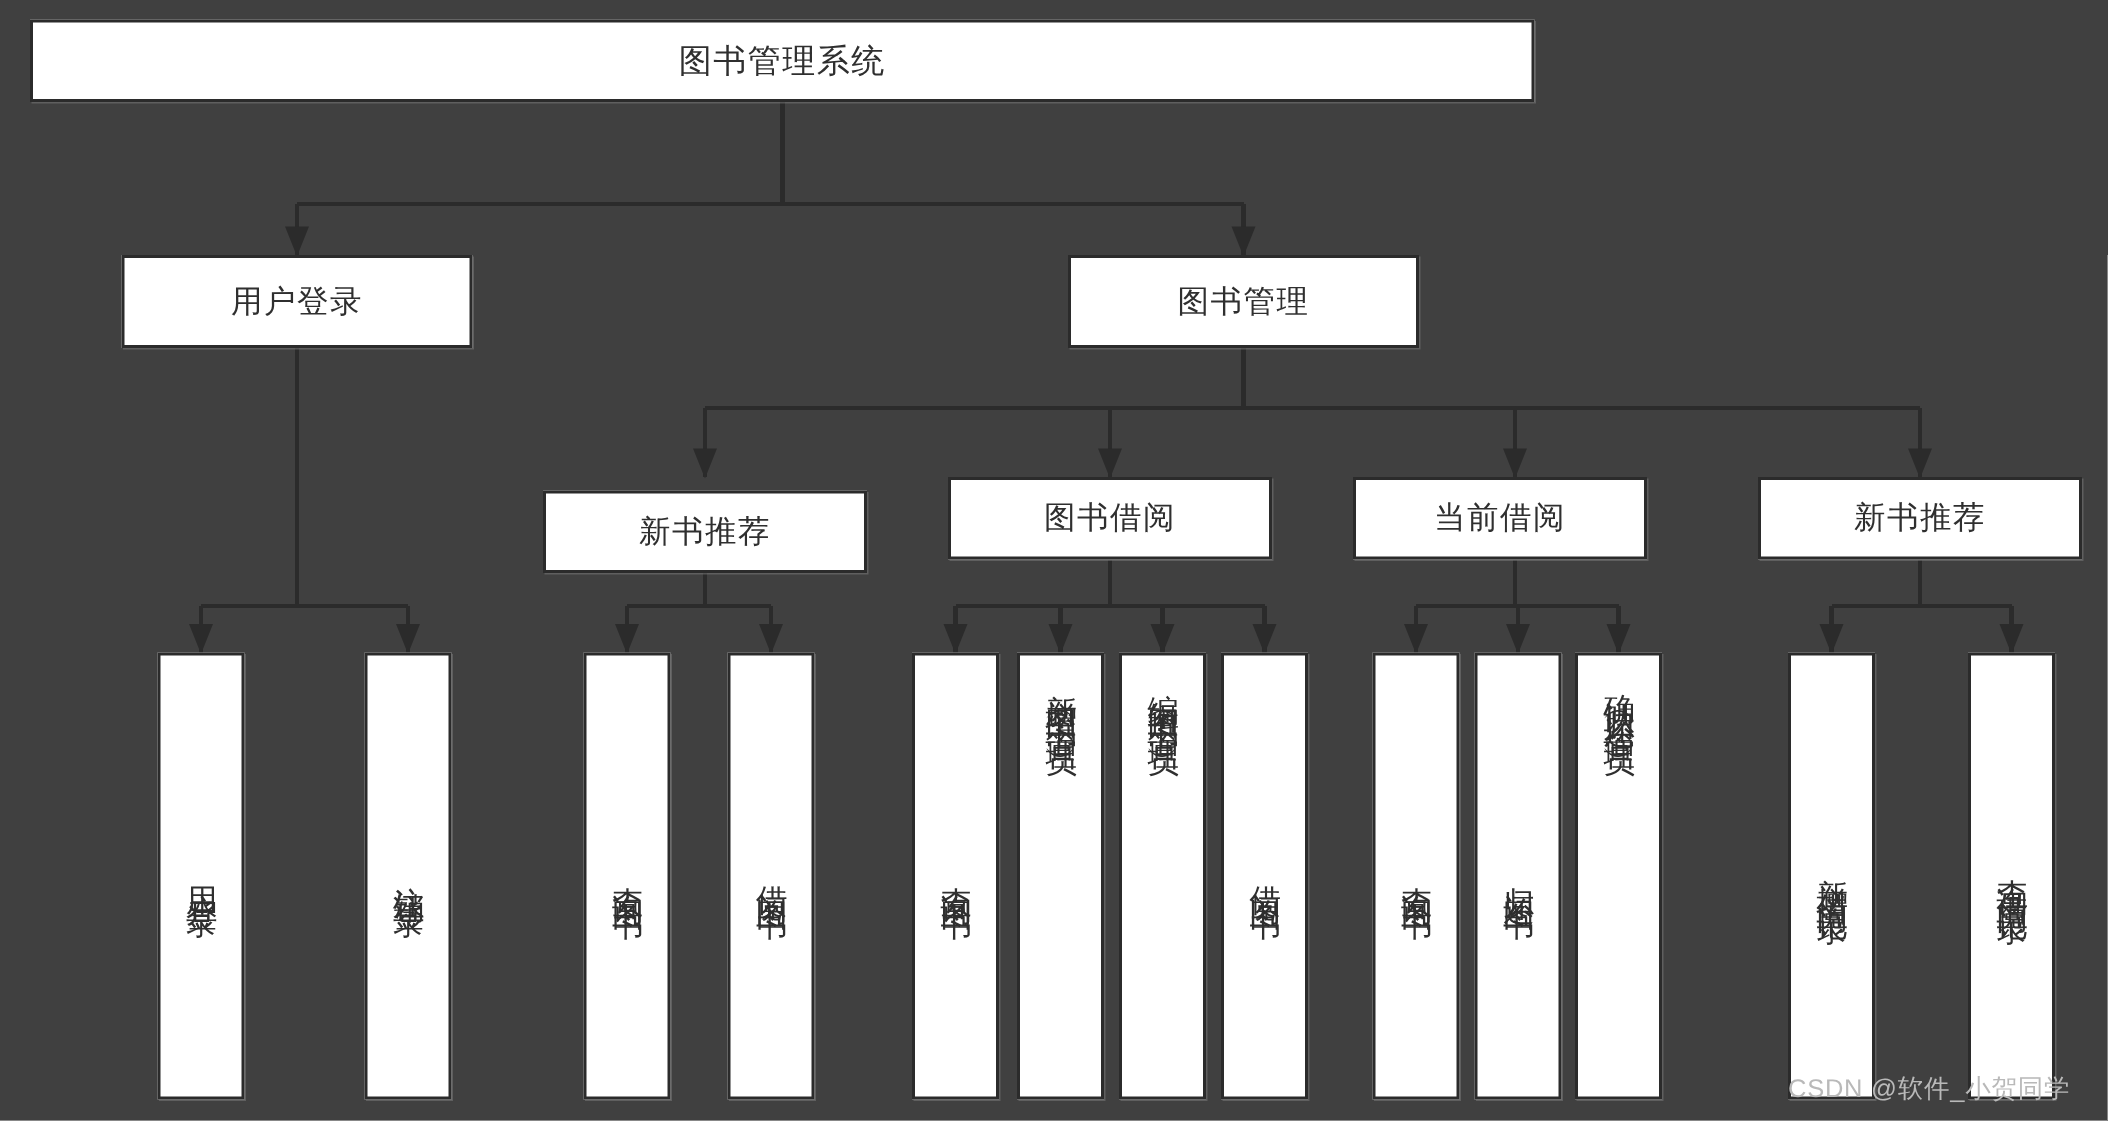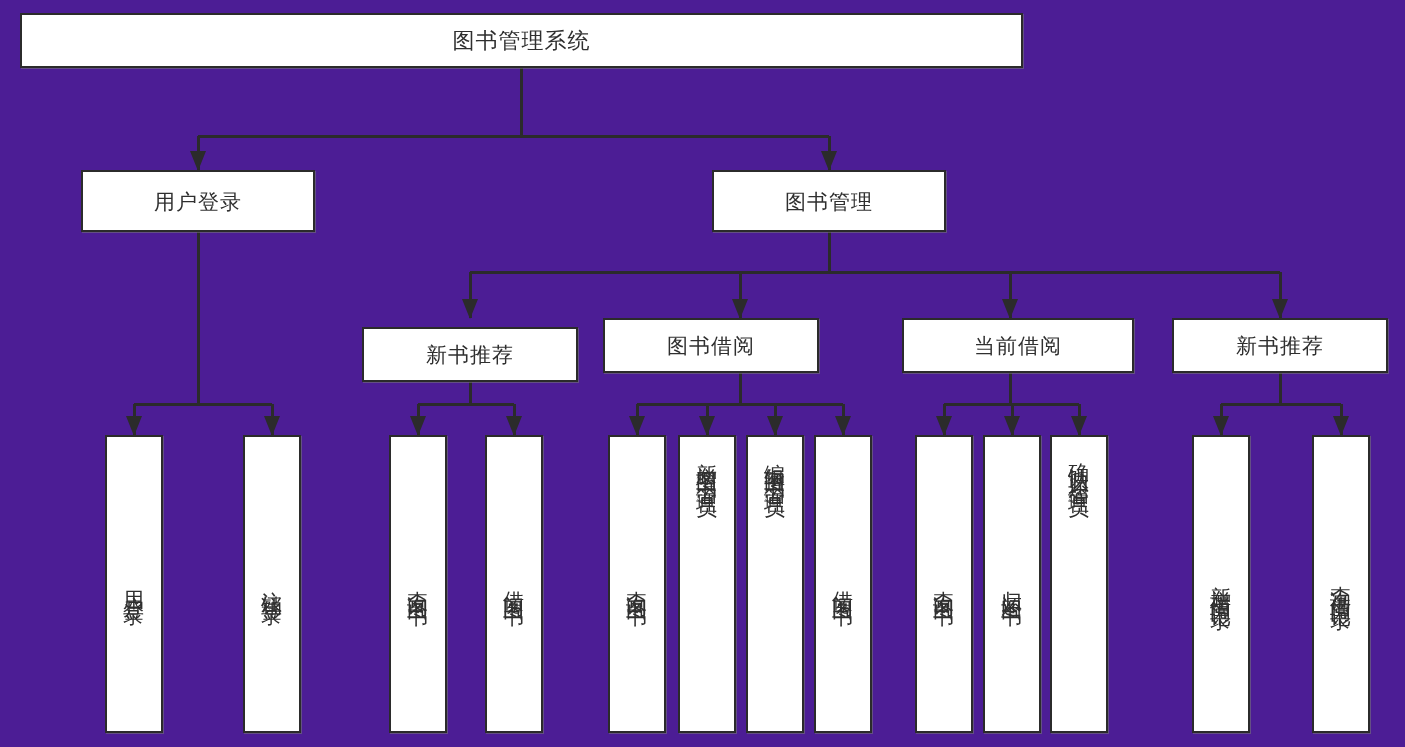--- a/index.html
+++ b/index.html
@@ -1,21 +1,21 @@
 <!DOCTYPE html>
 <html><head>
 <meta charset="utf-8">
 <style>
   html,body{margin:0;padding:0;background:#ffffff;}
   body{
     width:1405px;height:747px;
     font-family:"Liberation Sans","DejaVu Sans",sans-serif;
     overflow:hidden;
   }
-  #diagram-root{position:relative;width:1405px;height:747px;background:#4c1d95;}
+  #diagram-root{position:relative;width:1405px;height:747px;background:#404040;}
   .node{
     position:absolute;
     background:#ffffff;
     border:2px solid #2b2b2b;
     box-sizing:border-box;
     box-shadow:1px 1px 0 rgba(120,120,120,.55);
   }
   .node .label{
     display:block;
     color:#2f2f2f;
@@ -110,24 +110,24 @@
       </div>
       <div class="node h" style="left: 81px; top: 170px; width: 234px; height: 62px;">
         <span class="label">用户登录</span>
       </div>
       <div class="node h" style="left: 712px; top: 170px; width: 234px; height: 62px;">
         <span class="label">图书管理</span>
       </div>
       <div class="node h" style="left: 362px; top: 327px; width: 216px; height: 55px;">
         <span class="label">新书推荐</span>
       </div>
-      <div class="node h" style="left: 603px; top: 318px; width: 216px; height: 55px;">
+      <div class="node h" style="left: 632px; top: 318px; width: 216px; height: 55px;">
         <span class="label">图书借阅</span>
       </div>
-      <div class="node h" style="left: 902px; top: 318px; width: 232px; height: 55px;">
+      <div class="node h" style="left: 902px; top: 318px; width: 196px; height: 55px;">
         <span class="label">当前借阅</span>
       </div>
       <div class="node h" style="left: 1172px; top: 318px; width: 216px; height: 55px;">
         <span class="label">新书推荐</span>
       </div>
       <div class="node v mid" style="left: 105px; top: 435px; width: 58px; height: 298px;">
         <span class="label">用户登录</span>
       </div>
       <div class="node v mid" style="left: 243px; top: 435px; width: 58px; height: 298px;">
         <span class="label">注销登录</span>
@@ -159,13 +159,14 @@
       <div class="node v top" style="left: 1050px; top: 435px; width: 58px; height: 298px;">
         <span class="label">确认归还（管理员）</span>
       </div>
       <div class="node v mid" style="left: 1192px; top: 435px; width: 58px; height: 298px;">
         <span class="label">新增借阅记录</span>
       </div>
       <div class="node v mid" style="left: 1312px; top: 435px; width: 58px; height: 298px;">
         <span class="label">查询借阅记录</span>
       </div>
     </div>
+  <div id="watermark">CSDN @软件_小贺同学</div>
 </div>
 
 </body></html>

